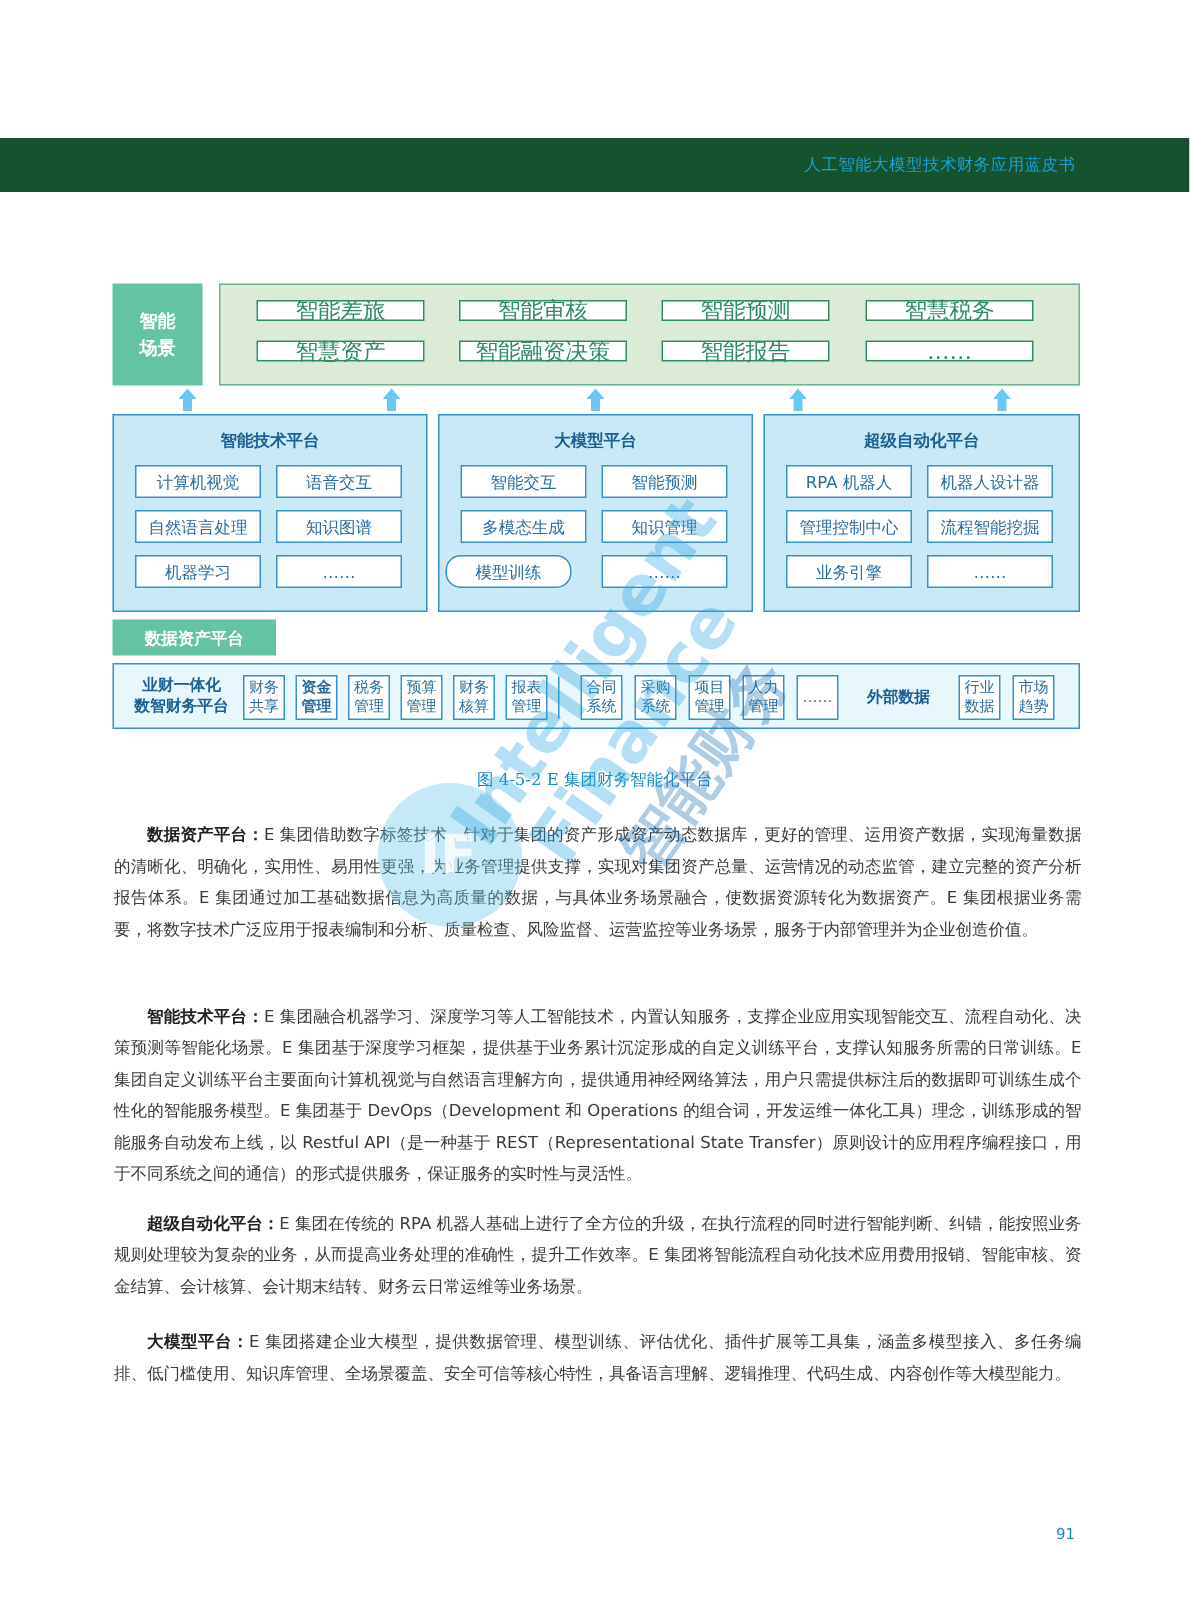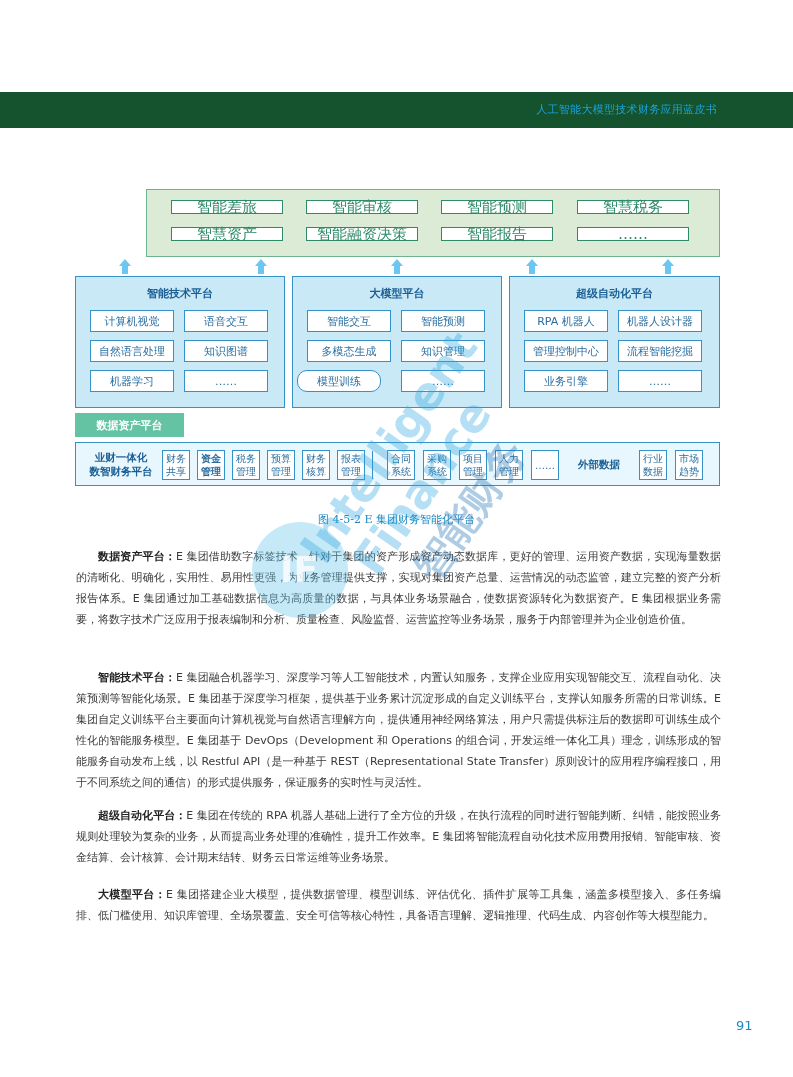--- a/index.html
+++ b/index.html
@@ -31,33 +31,36 @@
   .biz-title { position: absolute; left: 4px; top: 7px; width: 82px; text-align: center; font-weight: bold; font-size: 10.5px; color: #1b5f95; line-height: 14px; }
   .biz-item { position: absolute; top: 7px; width: 28px; height: 30px; background: #fff; border: 1.2px solid #3592c8; color: #2a6ea0; font-size: 10px; line-height: 13px; text-align: center; padding-top: 1px; }
   .biz-sep { position: absolute; left: 296px; top: 8px; width: 1px; height: 28px; background: #3592c8; }
   .ext-label { position: absolute; left: 502px; top: 15px; font-weight: bold; font-size: 10.5px; color: #1b5f95; }
 
   .caption { position: absolute; left: 0; top: 512px; width: 793px; text-align: center; font-family: "DejaVu Serif", serif; font-size: 11px; color: #1b8ac4; }
 
   .para { position: absolute; left: 76px; width: 645px; font-size: 11px; line-height: 21px; color: #3a3a3a; text-indent: 22px; text-align: justify; }
   .para b { color: #222; }
 
-  .page-num { position: absolute; left: 736px; top: 1018px; font-size: 13px; color: #1b8ac4; }
+  .page-num { position: absolute; left: 704px; top: 1018px; font-size: 10px; color: #1b8ac4; }
 
   .watermark { position: absolute; left: 250px; top: 320px; width: 320px; height: 320px; pointer-events: none; }
 </style>
 </head>
 <body>
 
 <div class="header-band">
   <span class="header-title">人工智能大模型技术财务应用蓝皮书</span>
 </div>
 
 <div class="diagram">
 
+  <div class="scene-label">
+      <span style="width:28px;display:block;">智能场景</span>
+    </div>
   <div class="scene-box">
     <div class="scene-item" style="left:24px;top:10px;">智能差旅</div>
     <div class="scene-item" style="left:159px;top:10px;">智能审核</div>
     <div class="scene-item" style="left:294px;top:10px;">智能预测</div>
     <div class="scene-item" style="left:430px;top:10px;">智慧税务</div>
     <div class="scene-item" style="left:24px;top:37px;">智慧资产</div>
     <div class="scene-item" style="left:159px;top:37px;">智能融资决策</div>
     <div class="scene-item" style="left:294px;top:37px;">智能报告</div>
     <div class="scene-item" style="left:430px;top:37px;">……</div>
   </div>

